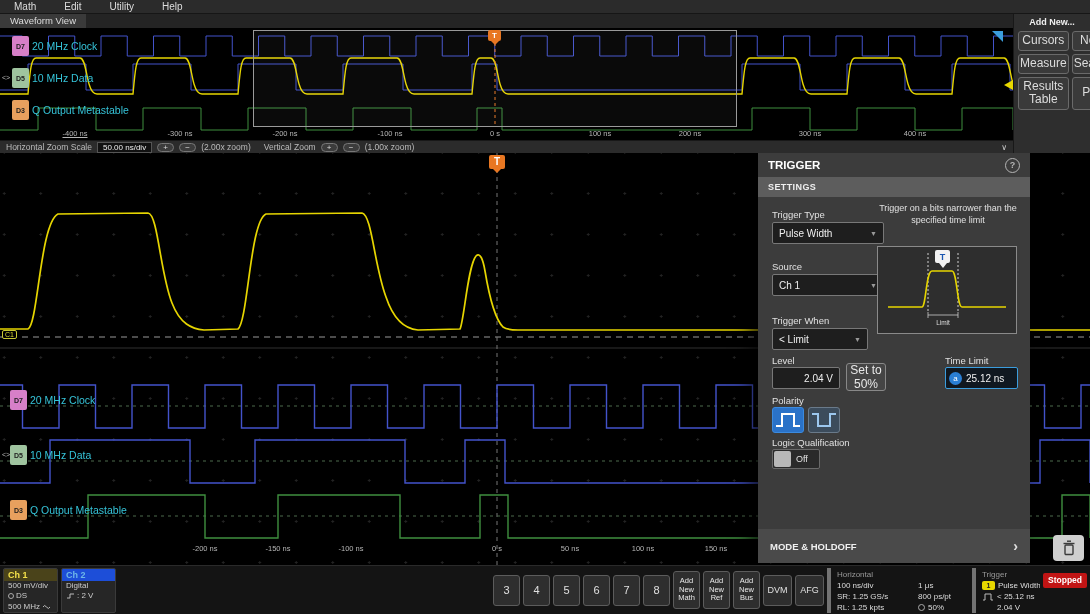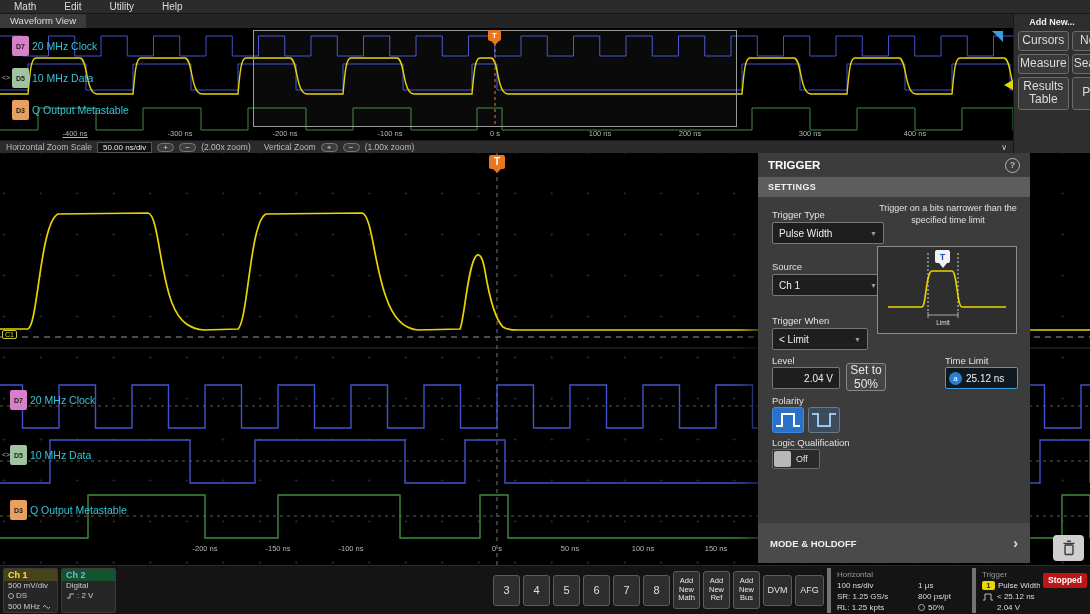--- a/index.html
+++ b/index.html
@@ -47,28 +47,28 @@
 .tp-diagram{position:absolute;left:119px;top:49px;width:140px;height:88px;border:1px solid #8a8a8a;background:#2e2e2e}
 .tp-input{position:absolute;height:22px;background:#1e1e1e;border:1px solid #787878;border-radius:2px;font-size:10px;color:#f0f0f0;display:flex;align-items:center}
 .tp-input.tl{border:1.5px solid #3b9ddd;background:#101820}
 .tp-setto{position:absolute;left:88px;top:166px;width:40px;height:28px;background:#454545;border:1px solid #888;border-radius:3px;font-size:12px;color:#e8e8e8;text-align:center;display:flex;align-items:center;justify-content:center;padding:1px;line-height:1.2}
 .knob-icon{display:inline-block;width:13px;height:13px;border-radius:50%;background:#2a7fd4;color:#fff;font-size:8px;line-height:13px;text-align:center;margin:0 4px 0 3px;flex:0 0 auto}
 .pol-btn{position:absolute;width:32px;height:26px;border-radius:3px;display:flex;align-items:center;justify-content:center;background:#3c4c5c;border:1px solid #6a7a8a}
 .pol-btn.sel{background:#2a72c8;border-color:#3b8ade}
 .toggle{position:absolute;left:14px;top:252px;width:48px;height:20px;background:#2a2a2a;border:1px solid #6a6a6a;border-radius:2px;display:flex;align-items:center}
 .toggle-knob{width:17px;height:16px;background:#b8b8b8;border-radius:2px;margin-left:1px}
 .toggle-label{font-size:9px;color:#e0e0e0;margin-left:5px}
-.tp-mode{height:40px;background:#4a4a4a;display:flex;align-items:center;justify-content:space-between;padding:0 12px;color:#f0f0f0;font-size:9.5px;font-weight:bold}
+.tp-mode{height:34px;background:#4a4a4a;display:flex;align-items:center;justify-content:space-between;padding:0 12px;color:#f0f0f0;font-size:9.5px;font-weight:bold}
 .tp-mode .chev{font-size:14px;color:#e0e0e0;font-weight:bold}
 .trash-btn{position:absolute;right:6px;bottom:4px;width:31px;height:26px;background:#cfcfcf;border-radius:4px;display:flex;align-items:center;justify-content:center;z-index:11}
 .statusbar{height:49px;background:#141414;display:flex;align-items:center;padding:2px 3px;gap:3px;border-top:1px solid #2a2a2a}
 .ch-card{width:55px;height:45px;background:#262626;border:1px solid #3a3a3a;border-radius:2px;overflow:hidden;font-size:8px;color:#ccc;flex:0 0 auto}
 .ch-card-head{height:12px;font-size:9px;font-weight:bold;padding-left:4px;line-height:12px}
 .head-ch1{color:#f4e14a;background:#4a431a}
-.head-ch2{color:#6db7e8;background:#14532d}
+.head-ch2{color:#6db7e8;background:#1d4ed8}
 .ch-card-line{padding-left:4px;line-height:10.5px;white-space:nowrap;display:flex;align-items:center;gap:2px}
 .mini-circ{display:inline-block;width:6px;height:6px;border:1px solid #aaa;border-radius:50%}
 .sp1{flex:1}
 #btn-row{display:flex;align-items:center;gap:3px;flex:0 0 auto}
 .sq-btn{width:27px;height:31px;background:#2e2e2e;border:1px solid #5c5c5c;border-radius:3px;color:#e0e0e0;font-size:11px;display:flex;align-items:center;justify-content:center;flex:0 0 auto}
 .sq-btn.wide{width:29px;font-size:9px}
 .add3-btn{width:27px;height:38px;background:#2e2e2e;border:1px solid #5c5c5c;border-radius:3px;color:#e8e8e8;font-size:7.5px;display:flex;flex-direction:column;align-items:center;justify-content:center;line-height:1.15;flex:0 0 auto}
 .info-panel{height:45px;padding:2px 0 0 6px;border-left:4px solid #737373;color:#ddd;overflow:hidden;flex:0 0 auto}
 .w-hor{width:142px}.w-trg{width:68px}.w-acq{width:82px}
 .info-title{font-size:8px;color:#999;line-height:10px}

